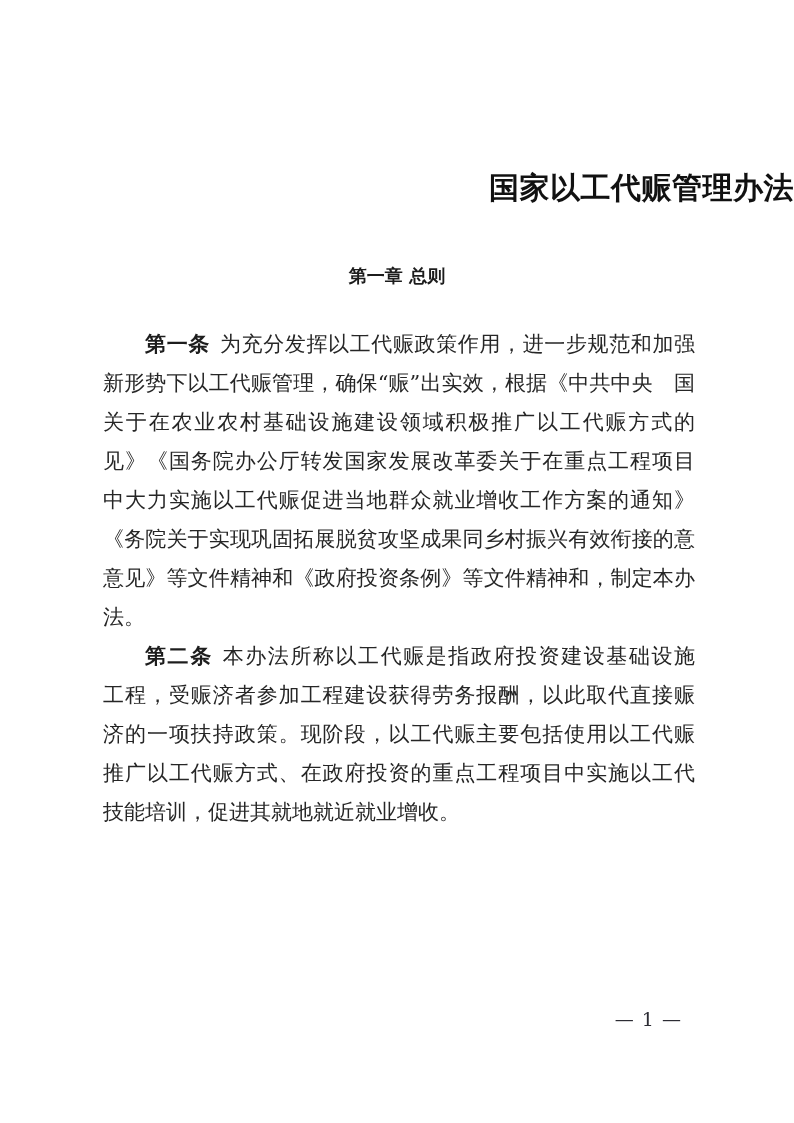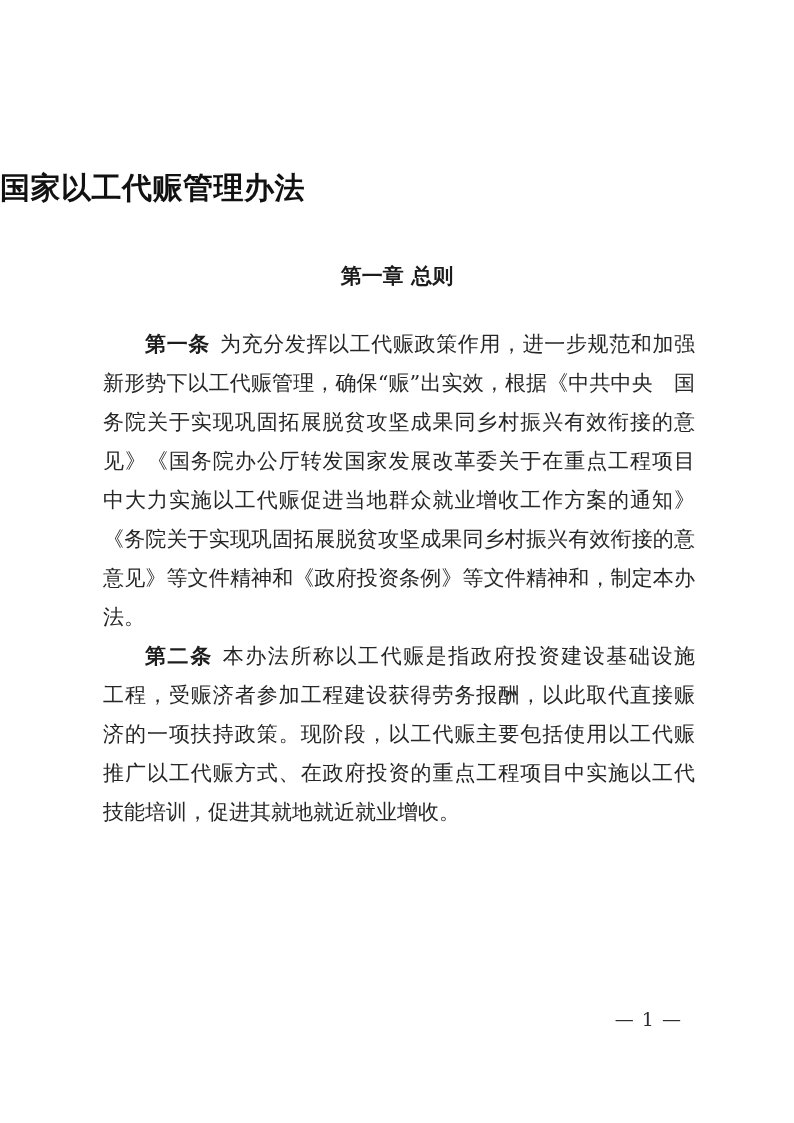--- a/index.html
+++ b/index.html
@@ -11,32 +11,32 @@
     position: relative;
     width: 794px;
     height: 1123px;
     margin: 0 auto;
     background: #ffffff;
     overflow: hidden;
     font-family: "DejaVu Serif", "Liberation Serif", serif;
   }
   .doc-title {
     margin: 168px 0 0 0;
-    text-align: left;
+    text-align: right;
     font-size: 30px;
     line-height: 40px;
     font-weight: 700;
     color: #111111;
     font-family: "DejaVu Serif", "Liberation Serif", serif;
     letter-spacing: 0.5px;
   }
   .chapter-heading {
     margin-top: 56px;
     text-align: center;
-    font-size: 21px;
+    font-size: 18px;
     line-height: 24px;
     font-weight: 700;
     color: #1c1c1c;
     font-family: "DejaVu Sans", "Liberation Sans", sans-serif;
   }
   .document-body {
     margin: 37px 99px 0 103px;
   }
   .line {
     font-size: 21px;
@@ -75,21 +75,21 @@
 <body>
 
 <main class="page">
   <h1 class="doc-title">国家以工代赈管理办法</h1>
 
   <h2 class="chapter-heading">第一章 总则</h2>
 
   <section class="document-body">
       <div class="line first"><span class="article-label">第一条</span>为充分发挥以工代赈政策作用，进一步规范和加强</div>
       <div class="line">新形势下以工代赈管理，确保“赈”出实效，根据《中共中央　国</div>
-      <div class="line">务院关于实现巩固拓展脱贫攻坚成果同乡村振兴有效衔接的意</div>
+      <div class="line">关于在农业农村基础设施建设领域积极推广以工代赈方式的</div>
       <div class="line">见》《国务院办公厅转发国家发展改革委关于在重点工程项目</div>
       <div class="line">中大力实施以工代赈促进当地群众就业增收工作方案的通知》</div>
       <div class="line">《务院关于实现巩固拓展脱贫攻坚成果同乡村振兴有效衔接的意</div>
       <div class="line">意见》等文件精神和《政府投资条例》等文件精神和，制定本办</div>
       <div class="line last">法。</div>
       <div class="line first"><span class="article-label">第二条</span>本办法所称以工代赈是指政府投资建设基础设施</div>
       <div class="line">工程，受赈济者参加工程建设获得劳务报酬，以此取代直接赈</div>
       <div class="line">济的一项扶持政策。现阶段，以工代赈主要包括使用以工代赈</div>
       <div class="line">推广以工代赈方式、在政府投资的重点工程项目中实施以工代</div>
       <div class="line last">技能培训，促进其就地就近就业增收。</div>

